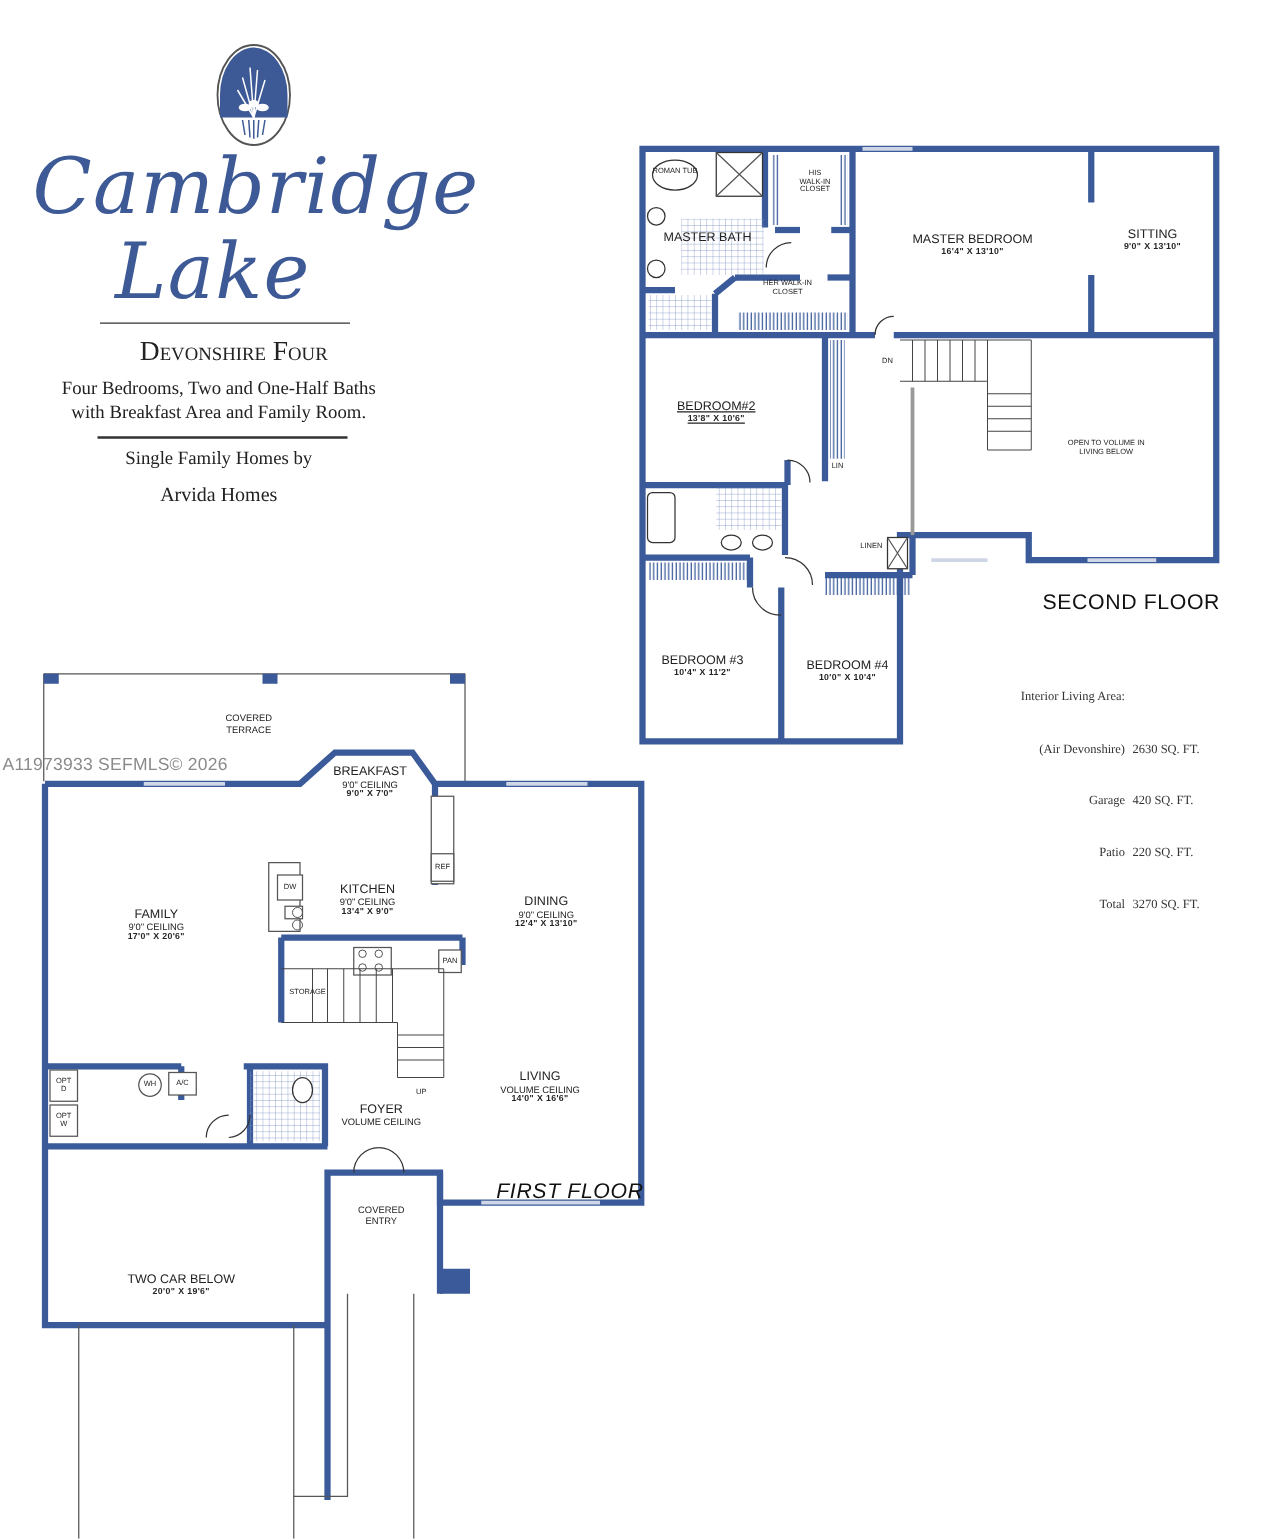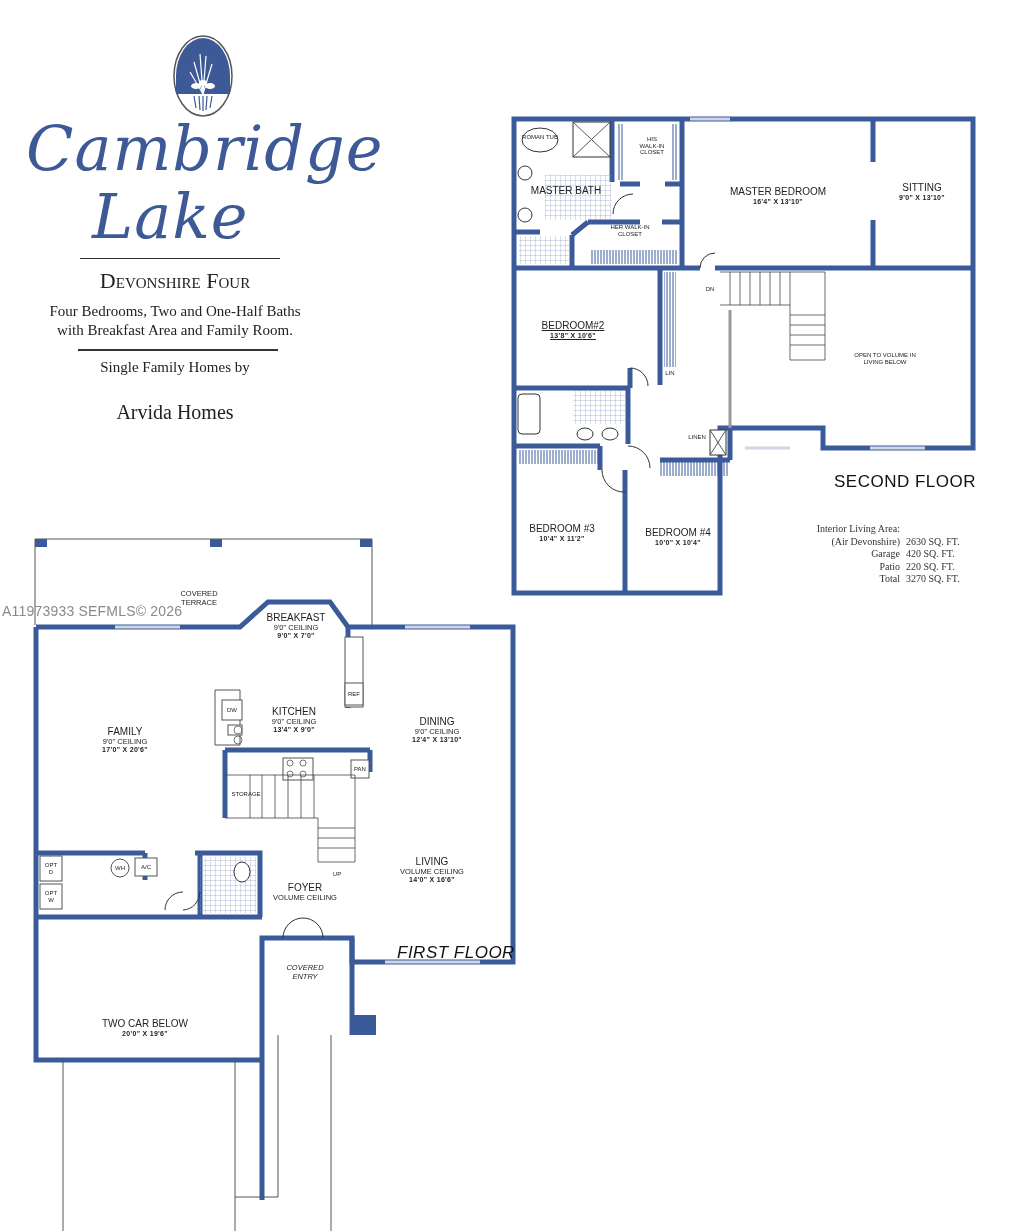--- a/index.html
+++ b/index.html
@@ -9,21 +9,21 @@
   .brand{position:absolute;left:0;width:350px;text-align:center;font-family:"Liberation Serif",serif;color:#222;}
   .rule{position:absolute;height:2px;background:#333;}
   svg.plan{position:absolute;left:0;top:0;}
   .lbl{position:absolute;font-family:"Liberation Sans",sans-serif;color:#222;text-align:center;white-space:nowrap;transform:translateX(-50%);line-height:1.15;}
   .lbl .n{font-size:10px;display:block;}
   .lbl .d{font-size:7px;display:block;font-weight:bold;letter-spacing:0.3px;}
   .lbl .c{font-size:7.5px;display:block;}
   .tiny{position:absolute;font-size:6px;color:#222;text-align:center;transform:translateX(-50%);line-height:1.1;white-space:nowrap;}
   .floor-title{position:absolute;font-family:"Liberation Sans",sans-serif;font-size:17px;color:#111;letter-spacing:0.5px;}
   .area{position:absolute;left:770px;top:523px;font-family:"Liberation Serif",serif;font-size:10px;color:#333;line-height:12.5px;}
-  .area .row{display:flex;}
+  .area .row{display:flex;margin-top:29px;}
   .area .k{width:130px;text-align:right;padding-right:6px;}
   .area .v{width:80px;}
   .watermark{position:absolute;left:2px;top:603px;font-size:14px;color:#8a8a8a;font-family:Liberation Sans, sans-serif;letter-spacing:0.2px;}
 </style>
 </head>
 <body>
 
 <div>
   <svg class="abs" style="left:172px;top:34px" width="62" height="84" viewBox="0 0 62 84">
     <ellipse cx="31" cy="42" rx="29" ry="40" fill="#fff" stroke="#555" stroke-width="1.5"></ellipse>
@@ -44,26 +44,26 @@
         <path d="M22 62 L24 74"></path>
         <path d="M27 62 L28 76"></path>
         <path d="M31 62 L31 77"></path>
         <path d="M35 62 L34 76"></path>
         <path d="M40 62 L38 74"></path>
       </g>
   </svg>
   <div class="logo-title" style="left:26px;top:112px;font-size:62px;">Cambridge</div>
   <div class="logo-title" style="left:92px;top:180px;font-size:62px;">Lake</div>
   <div class="rule" style="left:80px;top:258px;width:200px;height:1px;"></div>
-  <div class="brand" style="top:268px;font-size:22px;font-variant:small-caps;">Devonshire Four</div>
+  <div class="brand" style="top:268px;font-size:22px;font-variant:small-caps;padding-left:12px;">Devonshire Four</div>
   <div class="brand" style="top:303px;font-size:15px;">Four Bedrooms, Two and One-Half Baths</div>
   <div class="brand" style="top:322px;font-size:15px;">with Breakfast Area and Family Room.</div>
   <div class="rule" style="left:78px;top:349px;width:200px;"></div>
   <div class="brand" style="top:359px;font-size:15px;">Single Family Homes by</div>
-  <div class="brand" style="top:401px;font-size:20px;">Arvida Homes</div>
+  <div class="brand" style="top:388px;font-size:16px;">Arvida Homes</div>
 </div>
 
 <svg class="plan" width="1024" height="1231" viewBox="0 0 1024 1231">
   <defs>
     <pattern id="tile" width="5" height="5" patternUnits="userSpaceOnUse">
       <path d="M5 0 L0 0 0 5" fill="none" stroke="#7a8fbf" stroke-width="0.6"></path>
     </pattern>
     <pattern id="hatch" width="3" height="10" patternUnits="userSpaceOnUse">
       <path d="M1 0 L1 10" stroke="#3a5a9a" stroke-width="1"></path>
     </pattern>
@@ -276,21 +276,21 @@
       <span class="v">220 SQ. FT.</span>
     </div>
   <div class="row">
       <span class="k">Total</span>
       <span class="v">3270 SQ. FT.</span>
     </div>
 </div>
 
 <div>
   <div class="lbl" style="left:199px;top:571px;">
-      <span class="c" style="width:70px;white-space:normal;margin-top:19px;">COVERED TERRACE</span>
+      <span class="c" style="width:70px;white-space:normal;">COVERED TERRACE</span>
     </div>
   <div class="lbl" style="left:296px;top:612px;">
       <span class="n">BREAKFAST</span>
       <span class="c">9'0" CEILING</span>
       <span class="d">9'0" X 7'0"</span>
     </div>
   <div class="lbl" style="left:437px;top:674px;margin-top:42px;">
       <span class="n">DINING</span>
       <span class="c">9'0" CEILING</span>
       <span class="d">12'4" X 13'10"</span>
@@ -308,21 +308,21 @@
   <div class="tiny" style="left:246px;top:791px;">STORAGE</div>
   <div class="lbl" style="left:432px;top:856px;">
       <span class="n">LIVING</span>
       <span class="c">VOLUME CEILING</span>
       <span class="d">14'0" X 16'6"</span>
     </div>
   <div class="lbl" style="left:305px;top:882px;">
       <span class="n">FOYER</span>
       <span class="c">VOLUME CEILING</span>
     </div>
-  <div class="lbl" style="left:305px;top:964px;font-style:italic;">
+  <div class="lbl" style="left:305px;top:964px;">
       <span class="c" style="width:40px;white-space:normal;">COVERED ENTRY</span>
     </div>
   <div class="lbl" style="left:145px;top:1018px;">
       <span class="n">TWO CAR BELOW</span>
       <span class="d">20'0" X 19'6"</span>
     </div>
 
   <div class="tiny" style="left:232px;top:707px;">DW</div>
   <div class="tiny" style="left:354px;top:691px;">REF</div>
   <div class="tiny" style="left:360px;top:766px;">PAN</div>

